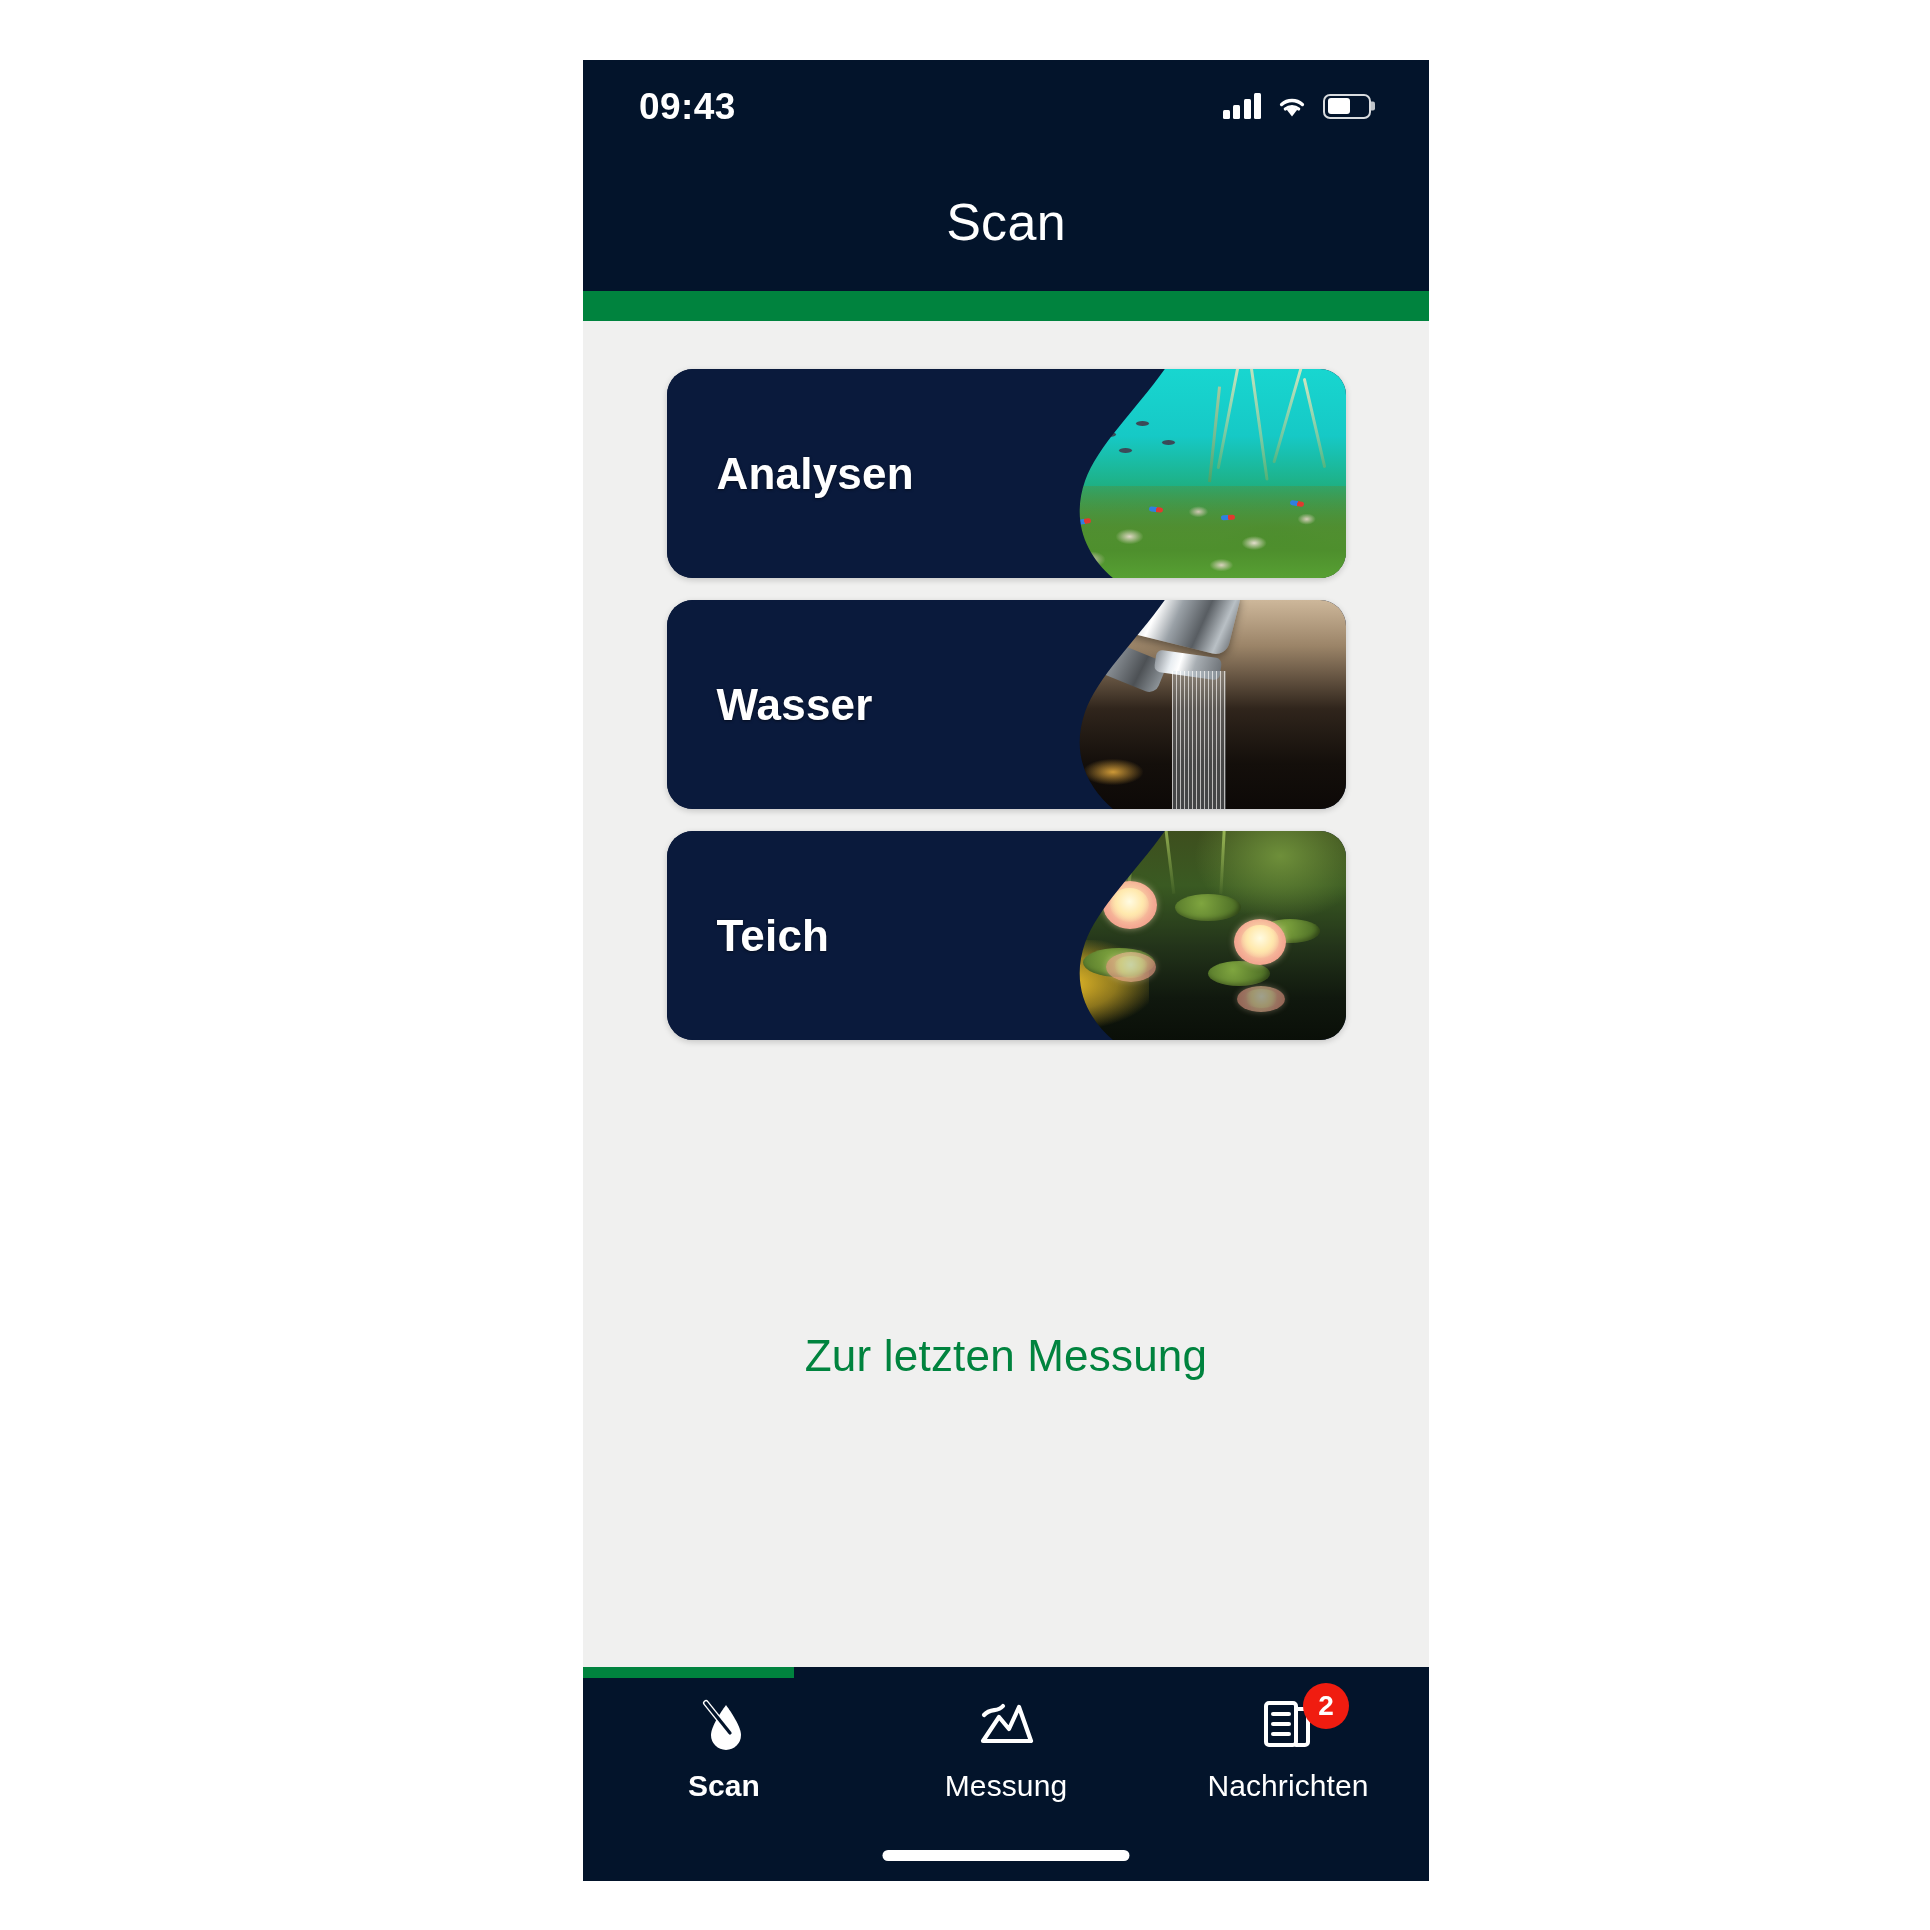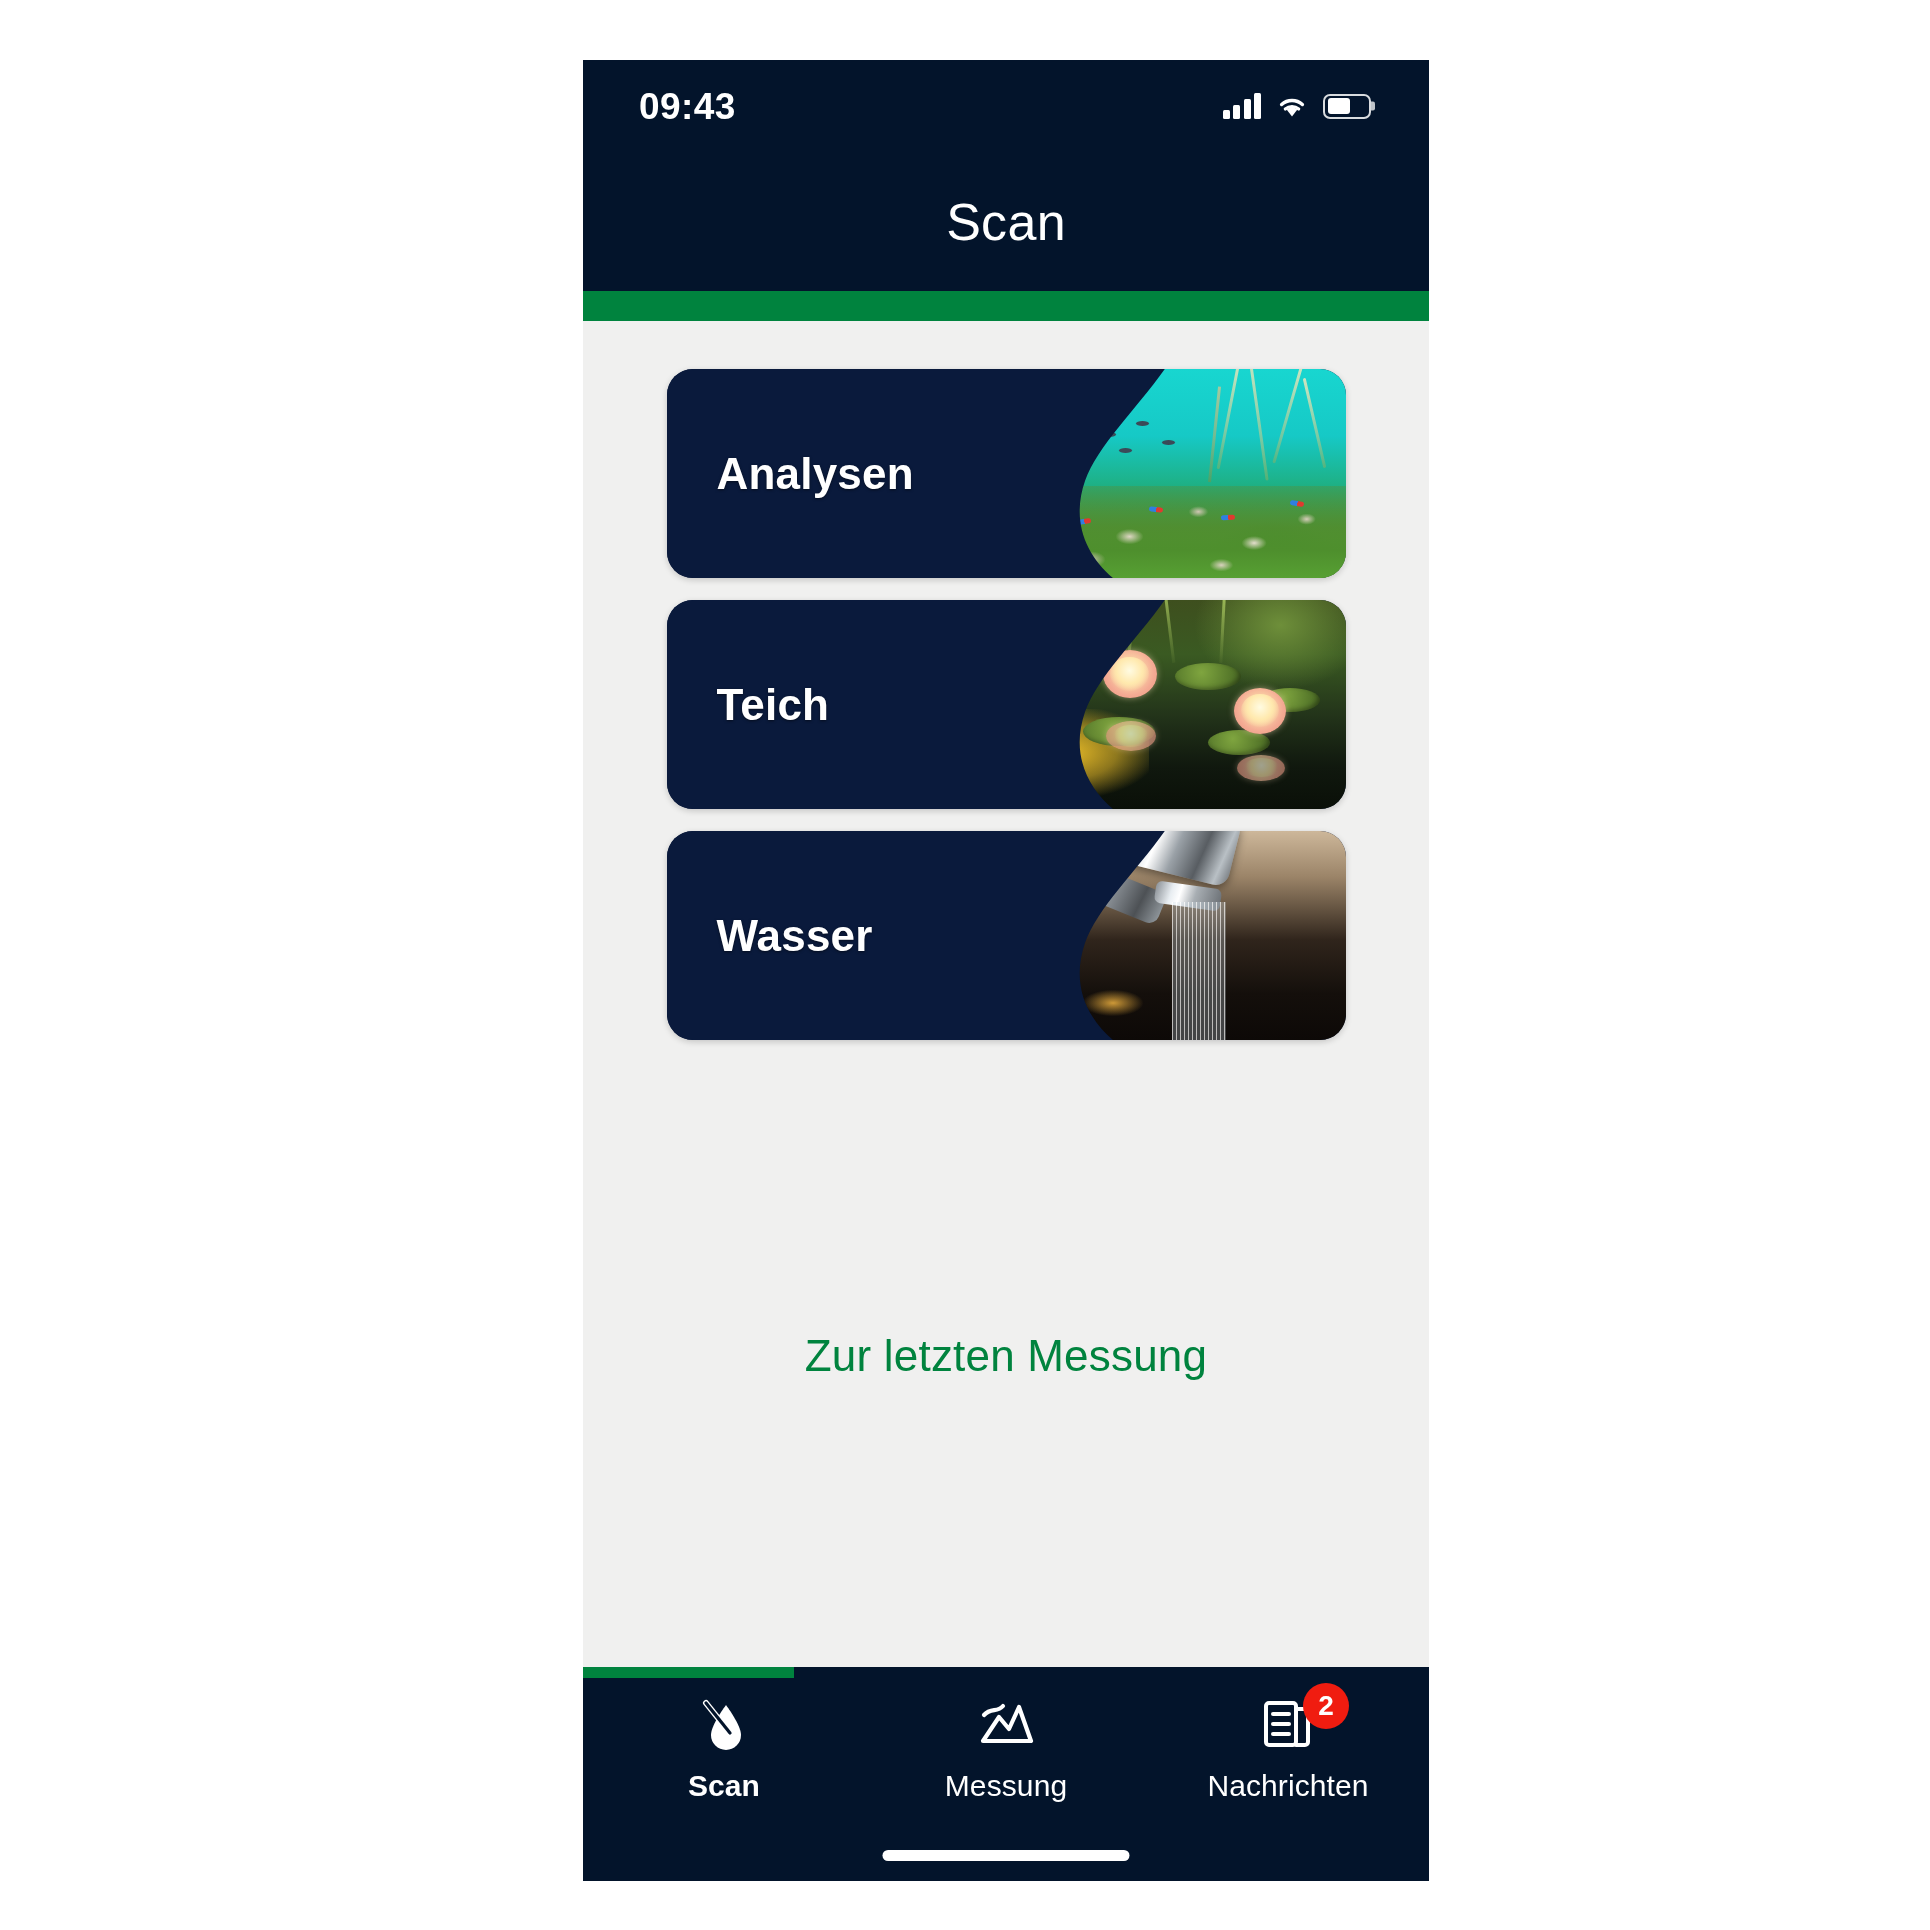--- a/index.html
+++ b/index.html
@@ -397,20 +397,34 @@
           <div class="neon" style="left:62%;top:70%;transform:rotate(-4deg);"></div>
           <div class="neon" style="left:83%;top:63%;transform:rotate(10deg);"></div>
         </div>
         <svg class="wave" viewBox="0 0 682 210" preserveAspectRatio="none">
           <path d="M0,0 H500 C470,42 432,78 420,112 C406,152 420,186 448,210 H0 Z" fill="#0a1a3c"></path>
         </svg>
         <div class="label">Analysen</div>
       </div>
 
       <div class="card">
+        <div class="photo art-faucet">
+          <div class="neck" style="left:6%;top:18%;width:129px;height:34px;transform:rotate(22deg);"></div>
+          <div class="spout" style="left:34%;top:-12%;width:107px;height:70px;transform:rotate(14deg);"></div>
+          <div class="aerator" style="left:42%;top:26%;width:66px;height:22px;transform:rotate(8deg);"></div>
+          <div class="stream" style="left:47%;top:34%;width:54px;height:70%;"></div>
+          <div class="gold" style="left:20%;top:76%;width:60px;height:26px;"></div>
+        </div>
+        <svg class="wave" viewBox="0 0 682 210" preserveAspectRatio="none">
+          <path d="M0,0 H500 C470,42 432,78 420,112 C406,152 420,186 448,210 H0 Z" fill="#0a1a3c"></path>
+        </svg>
+        <div class="label">Wasser</div>
+      </div>
+
+      <div class="card">
         <div class="photo art-pond">
           <div class="reed" style="left:34%;top:-2%;height:40%;transform:rotate(5deg);"></div>
           <div class="reed" style="left:46%;top:-4%;height:34%;transform:rotate(-7deg);"></div>
           <div class="reed" style="left:62%;top:0%;height:30%;transform:rotate(3deg);"></div>
           <div class="glow-yellow" style="left:-14%;top:52%;width:54%;height:42%;"></div>
           <div class="pad" style="left:6%;top:36%;width:58px;height:25px;"></div>
           <div class="pad" style="left:48%;top:30%;width:66px;height:27px;"></div>
           <div class="pad" style="left:74%;top:42%;width:60px;height:24px;"></div>
           <div class="pad" style="left:20%;top:56%;width:72px;height:29px;"></div>
           <div class="pad" style="left:58%;top:62%;width:62px;height:25px;"></div>
@@ -418,34 +432,20 @@
           <div class="lily" style="left:66%;top:42%;width:52px;height:46px;"></div>
           <div class="lily" style="left:27%;top:58%;width:50px;height:30px;opacity:0.65;"></div>
           <div class="lily" style="left:67%;top:74%;width:48px;height:26px;opacity:0.6;"></div>
         </div>
         <svg class="wave" viewBox="0 0 682 210" preserveAspectRatio="none">
           <path d="M0,0 H500 C470,42 432,78 420,112 C406,152 420,186 448,210 H0 Z" fill="#0a1a3c"></path>
         </svg>
         <div class="label">Teich</div>
       </div>
 
-      <div class="card">
-        <div class="photo art-faucet">
-          <div class="neck" style="left:6%;top:18%;width:129px;height:34px;transform:rotate(22deg);"></div>
-          <div class="spout" style="left:34%;top:-12%;width:107px;height:70px;transform:rotate(14deg);"></div>
-          <div class="aerator" style="left:42%;top:26%;width:66px;height:22px;transform:rotate(8deg);"></div>
-          <div class="stream" style="left:47%;top:34%;width:54px;height:70%;"></div>
-          <div class="gold" style="left:20%;top:76%;width:60px;height:26px;"></div>
-        </div>
-        <svg class="wave" viewBox="0 0 682 210" preserveAspectRatio="none">
-          <path d="M0,0 H500 C470,42 432,78 420,112 C406,152 420,186 448,210 H0 Z" fill="#0a1a3c"></path>
-        </svg>
-        <div class="label">Wasser</div>
-      </div>
-
       <div class="link-wrap">
         <div class="last-link">Zur letzten Messung</div>
       </div>
     </div>
 
     <div class="tabbar">
       <div class="tab-indicator"></div>
 
       <div class="tab active">
         <div class="tab-icon">

